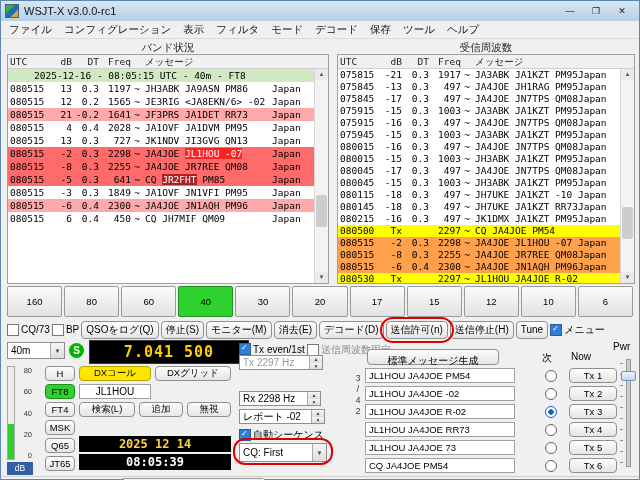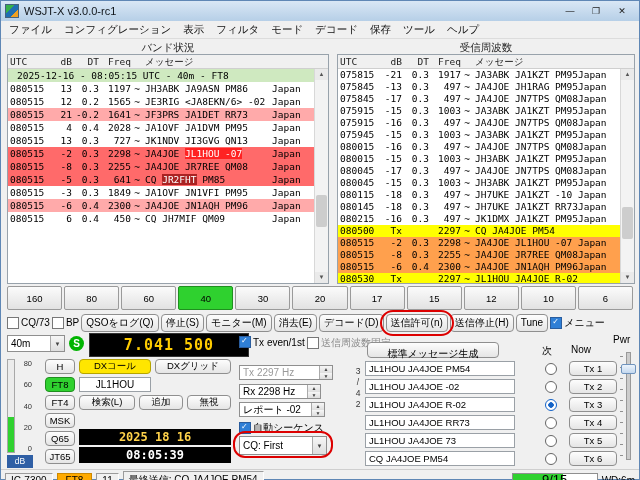--- a/index.html
+++ b/index.html
@@ -27,36 +27,36 @@
   .row{display:flex;height:13px;line-height:13px;white-space:pre}
   .panel.right .row{height:12px;line-height:12px}
   .c{overflow:hidden}
   .c.utc{width:40px;padding-left:2px}
   .c.db{width:22px;text-align:right}
   .c.dt{width:27px;text-align:right}
   .c.fq{width:32px;text-align:right}
   .c.md{width:12px;text-align:center}
   .c.msg{flex:1;padding-left:2px;white-space:pre}
   .c.country{width:42px}
-  .sep{background:#cfe9c0;display:block;padding-left:9px}
+  .sep{background:#cfe9c0;display:block;padding-left:26px}
   .hl-pink{background:var(--rx-row-pink)}
   .hl-red{background:var(--rx-row-red)}
   .hl-orange{background:var(--rx-row-orange)}
   .hl-yellow{background:var(--tx-row)}
   .chip-bright{background:var(--chip-bright);color:#fff}
   .chip-dark{background:var(--chip-dark);color:#fff}
   
   .vscroll{width:13px;flex:0 0 auto;background:#f3f3f3;border-left:1px solid #d8d8d8;display:flex;flex-direction:column}
   .sarrow{height:11px;font-size:6px;text-align:center;line-height:11px;color:#555;background:#eaeaea}
   .strack{flex:1;position:relative}
   .sthumb{position:absolute;left:1px;right:1px;height:32px;background:#cdcdcd;border-radius:2px}
   .panel.left .sthumb{top:60%}
   .panel.right .sthumb{top:66%}
   
-  .bandrow{display:flex;gap:2px;margin:2px 6px 0;height:24px;flex:0 0 auto}
+  .bandrow{display:flex;gap:2px;margin:2px 6px 0;height:31px;flex:0 0 auto}
   .band-btn{flex:1;font-size:9.5px;border:1px solid #9a9a9a;background:linear-gradient(#fbfbfb,#e2e2e2);border-radius:2px;padding:0;line-height:11px;font-family:inherit}
   .band-btn.active{background:var(--active-band);border-color:#1f8f1f}
   
   .ctrlrow{display:flex;gap:2px;align-items:center;margin:3px 6px 0;height:19px;flex:0 0 auto}
   .btn{font-size:10px;border:1px solid #8f8f8f;background:linear-gradient(#fdfdfd,#e5e5e5);border-radius:4px;padding:1px 4px;height:18px;white-space:nowrap;font-family:inherit}
   .chk{display:flex;align-items:center;gap:2px;font-size:10px;white-space:nowrap}
   .chk.disabled{color:#8a8a8a}
   .box{width:10px;height:10px;border:1px solid #777;background:#fff;display:inline-block;position:relative;flex:0 0 auto}
   .box.checked{background:#2f7fd6;border-color:#2a5d9e}
   .box.checked::after{content:"✓";color:#fff;font-size:8px;position:absolute;left:1px;top:-1px}
@@ -110,21 +110,21 @@
   [data-name="dx-call-button"]{left:78px;top:27px;width:72px;height:15px;padding:0;font-size:9.5px;background:var(--dx-call-bg);border-color:#b5a400}
   [data-name="dx-grid-button"]{left:154px;top:27px;width:76px;height:15px;padding:0;font-size:9.5px}
   [data-name="dx-call-field"]{left:78px;top:45px;width:72px;height:15px;background:#fff;border:1px solid #9aa0a6;font-size:10px;line-height:13px;text-align:center}
   [data-name="search-button"]{left:78px;top:63px;width:56px;height:15px;padding:0;font-size:9.5px}
   [data-name="add-button"]{left:138px;top:63px;width:44px;height:15px;padding:0;font-size:9.5px}
   [data-name="ignore-button"]{left:186px;top:63px;width:44px;height:15px;padding:0;font-size:9.5px}
   [data-name="date-display"]{left:78px;top:97px;width:152px;height:16px;color:var(--date-digits);font-size:12px}
   [data-name="time-display"]{left:78px;top:115px;width:152px;height:16px;color:var(--time-digits);font-size:12px}
   [data-name="tx-even-checkbox"]{left:238px;top:4px}
   [data-name="hold-freq-checkbox"]{left:306px;top:4px}
-  [data-name="tx-offset-spinner"]{left:238px;top:33px;width:94px;height:15px}
+  [data-name="tx-offset-spinner"]{left:238px;top:16px;width:84px;height:15px}
   [data-name="rx-offset-spinner"]{left:238px;top:52px;width:82px;height:15px}
   [data-name="report-spinner"]{left:238px;top:70px;width:86px;height:15px}
   [data-name="auto-seq-checkbox"]{left:238px;top:89px}
   [data-name="cq-combo-wrap"]{left:238px;top:104px;width:88px;height:17px}
   [data-name="cq-first-combo"]{width:88px;height:17px}
   [data-name="annotation-cq-first"]{left:-6px;top:-5px;right:-6px;bottom:-5px;border-radius:12px}
   [data-name="annotation-enable-tx"]{left:-6px;top:-4px;right:-6px;bottom:-4px;border-radius:14px}
   [data-name="message-tab-strip"]{left:350px;top:6px;width:12px;height:100px;writing-mode:vertical-rl;text-orientation:upright;font-size:8.5px;color:#333;text-align:center;letter-spacing:1px}
   [data-name="gen-messages-button"]{left:366px;top:10px;width:132px;height:16px;font-size:10px;padding:4px}
   [data-name="next-header"]{left:541px;top:12px;font-size:10px}
@@ -312,21 +312,21 @@
         <button class="btn mode-btn" data-name="mode-button-q65">Q65</button>
         <button class="btn mode-btn" data-name="mode-button-jt65">JT65</button>
       </div>
 
     <button class="abs btn" data-name="dx-call-button">DXコール</button>
     <button class="abs btn" data-name="dx-grid-button">DXグリッド</button>
     <div class="abs" data-name="dx-call-field">JL1HOU</div>
     <button class="abs btn" data-name="search-button">検索(L)</button>
     <button class="abs btn" data-name="add-button">追加</button>
     <button class="abs btn" data-name="ignore-button">無視</button>
-    <div class="abs sdisp" data-name="date-display">2025 18 16</div>
+    <div class="abs sdisp" data-name="date-display">2025 12 14</div>
     <div class="abs sdisp" data-name="time-display">08:05:39</div>
 
     <label class="abs chk" data-name="tx-even-checkbox">
         <span class="box checked" data-name="tx-even-checkbox-box"></span>
         <span>Tx even/1st</span>
       </label>
     <label class="abs chk disabled" data-name="hold-freq-checkbox">
         <span class="box" data-name="hold-freq-checkbox-box"></span>
         <span>送信周波数固定</span>
       </label>

